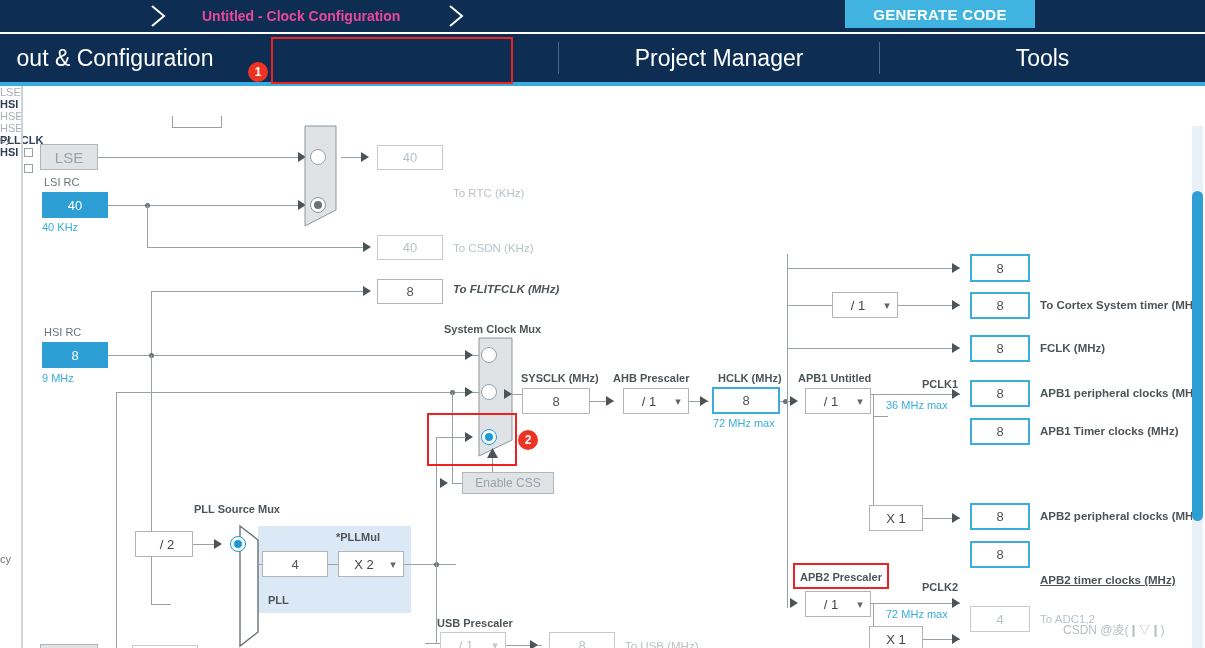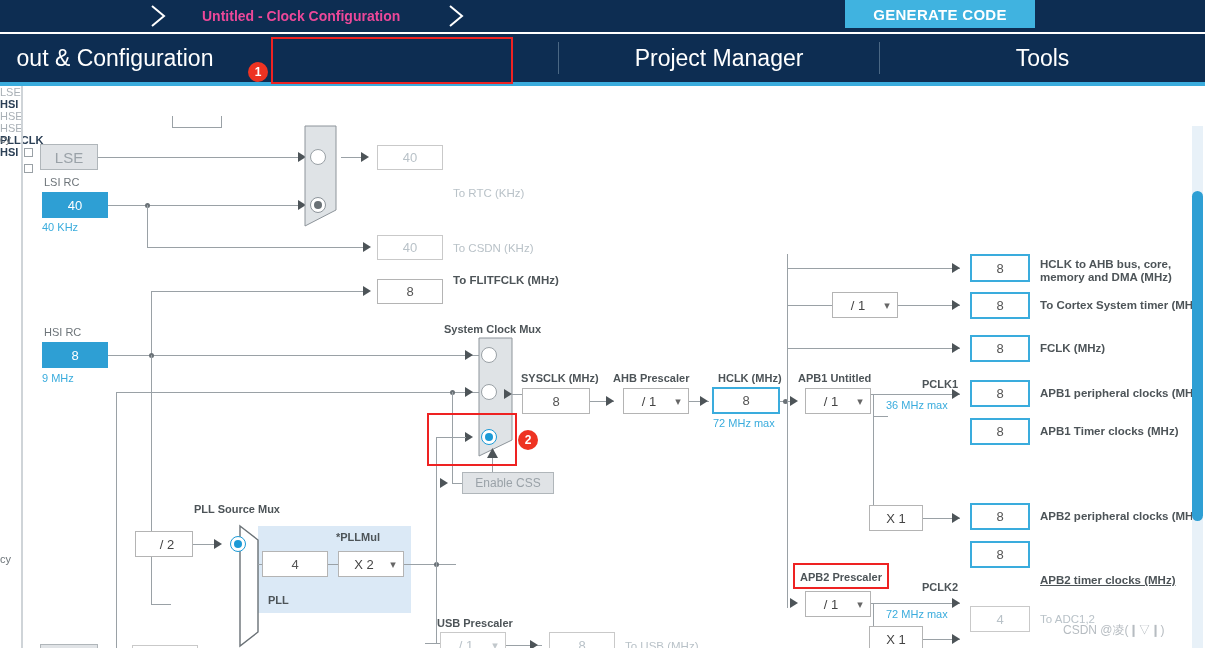--- a/index.html
+++ b/index.html
@@ -264,21 +264,21 @@
   <div class="wire wh" style="left:341px;top:71px;width:20px;"></div>
   <div class="arrow" style="left:361px;top:66px;"></div>
 
   <div class="val-box dim" style="left:377px;top:59px;width:66px;height:25px;">40</div>
   <div class="out-lbl dim" style="left:453px;top:66px;margin-top:35px;">To RTC (KHz)</div>
 
   <div class="val-box dim" style="left:377px;top:149px;width:66px;height:25px;">40</div>
   <div class="out-lbl dim" style="left:453px;top:156px;">To CSDN (KHz)</div>
 
   <div class="val-box" style="left:377px;top:193px;width:66px;height:25px;">8</div>
-  <div class="out-lbl" style="left:453px;top:188px;">To FLITFCLK (MHz)</div>
+  <div class="out-lbl" style="left:453px;top:197px;font-style:italic;">To FLITFCLK (MHz)</div>
 
   <div class="wire wv" style="left:151px;top:206px;height:64px;"></div>
   <div class="wire wh" style="left:151px;top:205px;width:214px;"></div>
   <div class="arrow" style="left:363px;top:200px;"></div>
 
   <div class="lbl" style="left:44px;top:240px;">HSI RC</div>
   <div class="src-box" style="left:42px;top:256px;width:66px;height:26px;">8</div>
   <div class="lbl lbl-blue" style="left:42px;top:286px;">9 MHz</div>
   <div class="wire wh" style="left:108px;top:269px;width:375px;"></div>
   <div class="jdot" style="left:149px;top:267px;"></div>
@@ -392,22 +392,20 @@
   <div class="arrow" style="left:952px;top:512px;"></div>
   <div class="wire wv" style="left:873px;top:517px;height:103px;"></div>
   <div class="wire wh" style="left:873px;top:553px;width:15px;"></div>
   <div class="mul-box" style="left:869px;top:540px;width:54px;height:26px;">X 1</div>
   <div class="wire wh" style="left:923px;top:553px;width:37px;"></div>
   <div class="arrow" style="left:952px;top:548px;"></div>
 
   <div class="lbl lbl-b" style="left:884px;top:606px;"></div>
 
   <div class="val-box blue" style="left:970px;top:168px;width:60px;height:28px;">8</div>
-  <div class="out-lbl" style="left:1040px;top:172px;white-space:pre;">HCLK to AHB bus, core,
-memory and DMA (MHz)</div>
 
   <div class="val-box blue" style="left:970px;top:206px;width:60px;height:27px;">8</div>
   <div class="out-lbl" style="left:1040px;top:213px;">To Cortex System timer (MHz)</div>
 
   <div class="val-box blue" style="left:970px;top:249px;width:60px;height:27px;">8</div>
   <div class="out-lbl" style="left:1040px;top:256px;">FCLK (MHz)</div>
 
   <div class="val-box blue" style="left:970px;top:294px;width:60px;height:27px;">8</div>
   <div class="out-lbl" style="left:1040px;top:301px;">APB1 peripheral clocks (MHz)</div>
 

